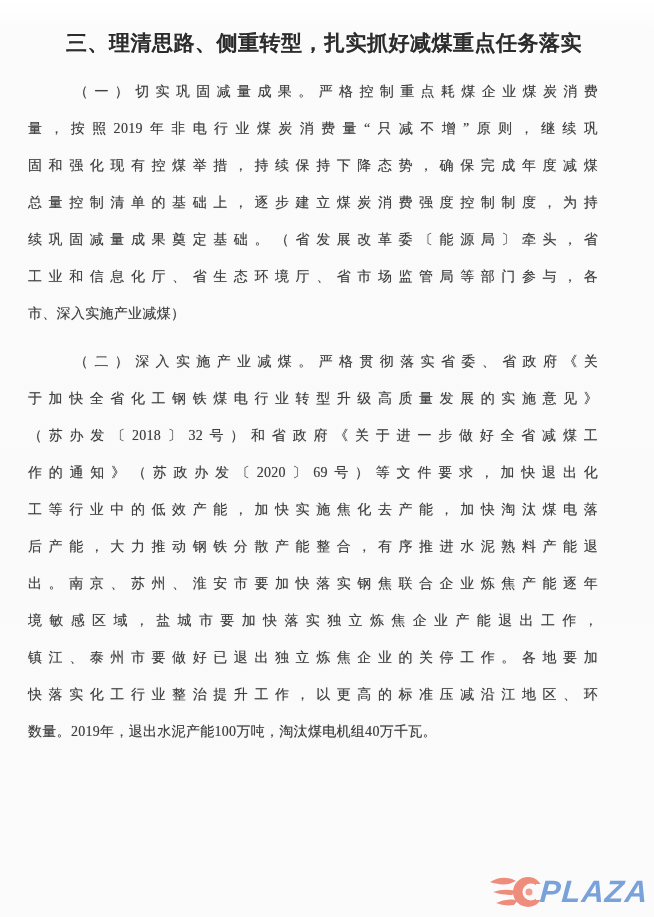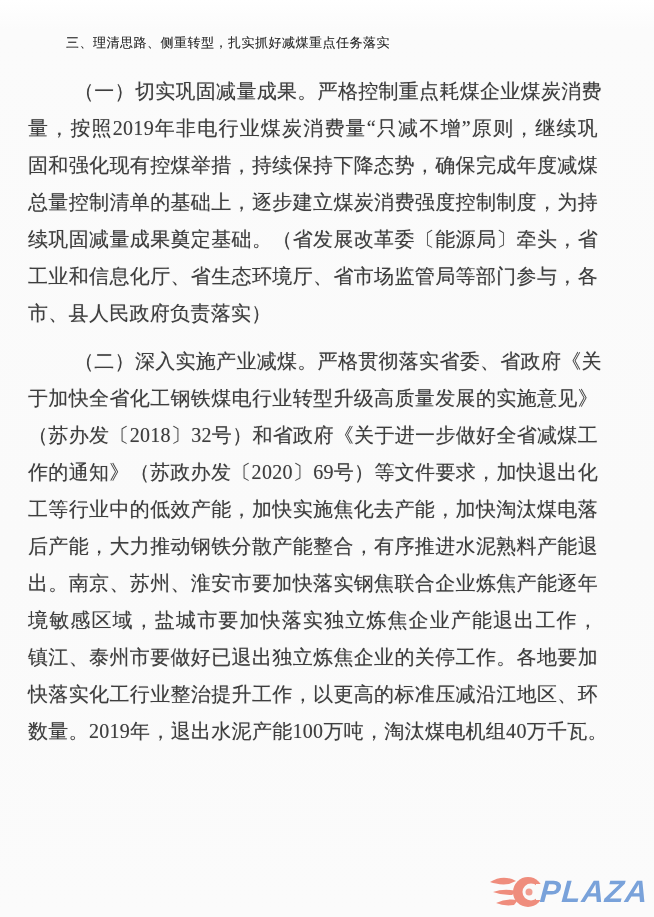--- a/index.html
+++ b/index.html
@@ -12,31 +12,31 @@
   .page {
     position: absolute; inset: 0;
     background: linear-gradient(180deg, #ffffff 0px, #fbfbfb 30px, #fafafa 60%, #fbfbfb 100%);
   }
   .doc {
     position: absolute; left: 28px; top: 24px; width: 570px;
     color: #3e3e3e;
   }
   .title {
     font-family: "Liberation Sans", "DejaVu Sans", sans-serif;
-    font-weight: 400;
-    font-size: 13px;
+    font-weight: 700;
+    font-size: 21px;
     line-height: 38px;
     color: #2c2c2c;
     padding-left: 38px;
     letter-spacing: 0.5px;
     text-shadow: 0 0 0.6px rgba(44,44,44,0.45);
   }
   .paragraph { margin-top: 11px; }
   .line {
-    font-size: 20px;
+    font-size: 14px;
     line-height: 37px;
     letter-spacing: 0.3px;
     text-align: justify;
     text-align-last: justify;
     color: #3e3e3e;
     text-shadow: 0 0 0.7px rgba(62,62,62,0.5);
     white-space: nowrap;
   }
   .line.first { padding-left: 46px; }
   .line.end { text-align-last: left; }
@@ -67,21 +67,21 @@
   <div class="doc">
     <div class="title">三、理清思路、侧重转型，扎实抓好减煤重点任务落实</div>
     <div id="paragraphs">
         <div class="paragraph">
           <div class="line first">（一）切实巩固减量成果。严格控制重点耗煤企业煤炭消费</div>
           <div class="line">量，按照2019年非电行业煤炭消费量“只减不增”原则，继续巩</div>
           <div class="line">固和强化现有控煤举措，持续保持下降态势，确保完成年度减煤</div>
           <div class="line">总量控制清单的基础上，逐步建立煤炭消费强度控制制度，为持</div>
           <div class="line">续巩固减量成果奠定基础。（省发展改革委〔能源局〕牵头，省</div>
           <div class="line">工业和信息化厅、省生态环境厅、省市场监管局等部门参与，各</div>
-          <div class="line end">市、县人民政府负责落实）</div>
+          <div class="line end">市、深入实施产业减煤）</div>
         </div>
         <div class="paragraph">
           <div class="line first">（二）深入实施产业减煤。严格贯彻落实省委、省政府《关</div>
           <div class="line">于加快全省化工钢铁煤电行业转型升级高质量发展的实施意见》</div>
           <div class="line">（苏办发〔2018〕32号）和省政府《关于进一步做好全省减煤工</div>
           <div class="line">作的通知》（苏政办发〔2020〕69号）等文件要求，加快退出化</div>
           <div class="line">工等行业中的低效产能，加快实施焦化去产能，加快淘汰煤电落</div>
           <div class="line">后产能，大力推动钢铁分散产能整合，有序推进水泥熟料产能退</div>
           <div class="line">出。南京、苏州、淮安市要加快落实钢焦联合企业炼焦产能逐年</div>
           <div class="line">境敏感区域，盐城市要加快落实独立炼焦企业产能退出工作，</div>

